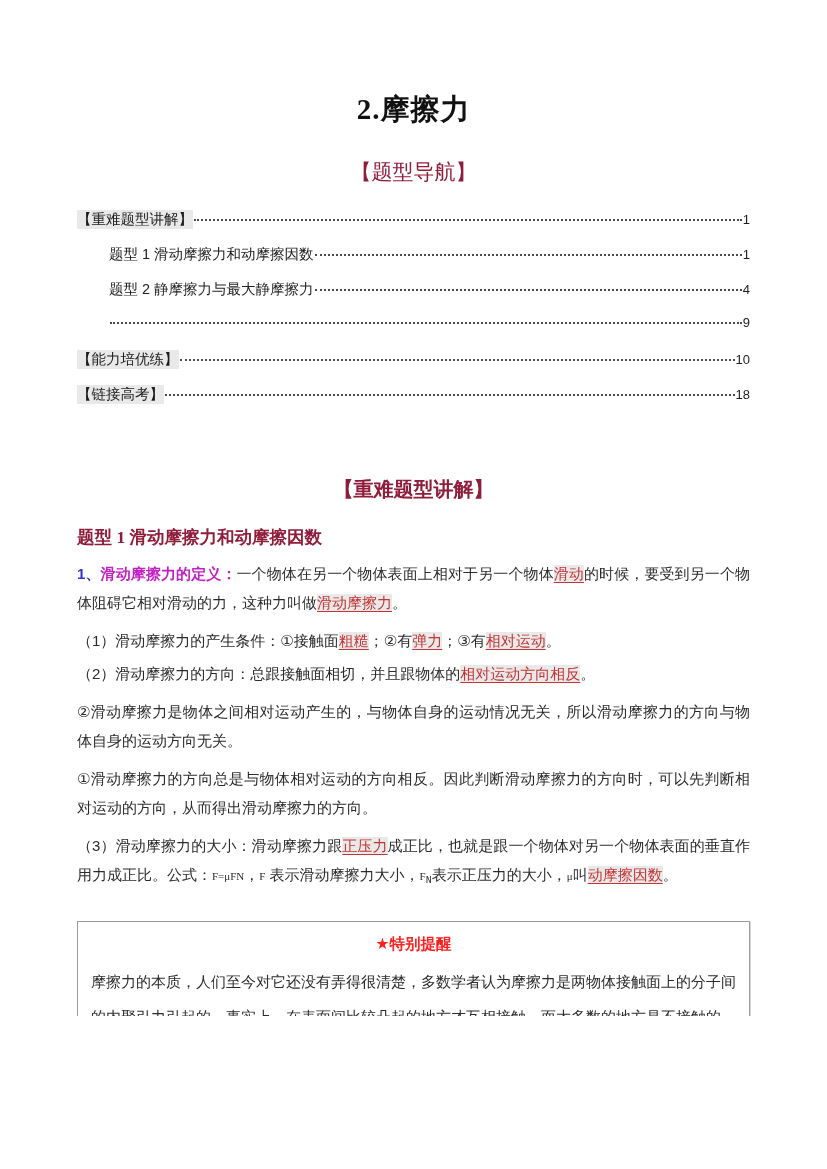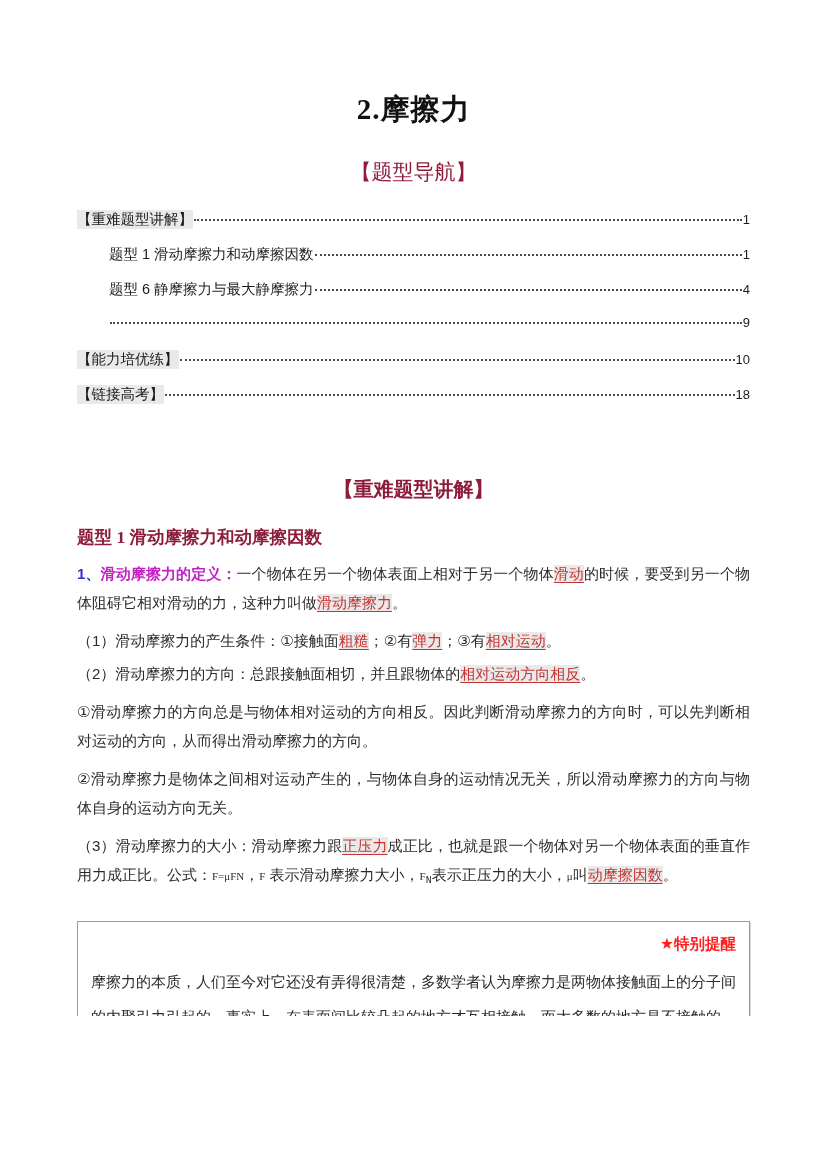--- a/index.html
+++ b/index.html
@@ -105,21 +105,21 @@
     vertical-align: -3px;
   }
   
   .alert-box {
     margin-top: 26px;
     border: 1px solid #9b9b9b;
     box-shadow: 1px 1px 0 #d8d8d8;
     padding: 8px 13px 14px 13px;
   }
   .alert-title {
-    text-align: right;
+    text-align: center;
     color: var(--alert-red);
     font-weight: 700;
     font-size: 15.5px;
     line-height: 28px;
   }
   .alert-body {
     margin-top: 6px;
     font-size: 15px;
     line-height: 35px;
     text-align: justify;
@@ -141,21 +141,21 @@
           <span class="toc-label hl">【重难题型讲解】</span>
           <span class="toc-leader"></span>
           <span class="toc-page">1</span>
         </div>
         <div class="toc-row lvl1">
           <span class="toc-label">题型 1 滑动摩擦力和动摩擦因数</span>
           <span class="toc-leader"></span>
           <span class="toc-page">1</span>
         </div>
         <div class="toc-row lvl1">
-          <span class="toc-label">题型 6 静摩擦力与最大静摩擦力</span>
+          <span class="toc-label">题型 2 静摩擦力与最大静摩擦力</span>
           <span class="toc-leader"></span>
           <span class="toc-page">4</span>
         </div>
         <div class="toc-row lvl1">
           <span class="toc-leader"></span>
           <span class="toc-page">9</span>
         </div>
         <div class="toc-row">
           <span class="toc-label hl">【能力培优练】</span>
           <span class="toc-leader"></span>
@@ -169,22 +169,22 @@
       </nav>
 
     <h2 class="section-heading">【重难题型讲解】</h2>
 
     <h3 class="topic-heading">题型 1 滑动摩擦力和动摩擦因数</h3>
 
     <div class="content">
         <div class="para"><span class="seg-num">1、</span><span class="seg-kw">滑动摩擦力的定义：</span><span class="seg-plain">一个物体在另一个物体表面上相对于另一个物体</span><span class="seg-term">滑动</span><span class="seg-plain">的时候，要受到另一个物体阻碍它相对滑动的力，这种力叫做</span><span class="seg-term">滑动摩擦力</span><span class="seg-plain">。</span></div>
         <div class="para gap"><span class="seg-plain">（1）滑动摩擦力的产生条件：①接触面</span><span class="seg-term">粗糙</span><span class="seg-plain">；②有</span><span class="seg-term">弹力</span><span class="seg-plain">；③有</span><span class="seg-term">相对运动</span><span class="seg-plain">。</span></div>
         <div class="para"><span class="seg-plain">（2）滑动摩擦力的方向：总跟接触面相切，并且跟物体的</span><span class="seg-term">相对运动方向相反</span><span class="seg-plain">。</span></div>
+        <div class="para gap"><span class="seg-plain">②滑动摩擦力是物体之间相对运动产生的，与物体自身的运动情况无关，所以滑动摩擦力的方向与物体自身的运动方向无关。</span></div>
         <div class="para gap"><span class="seg-plain">①滑动摩擦力的方向总是与物体相对运动的方向相反。因此判断滑动摩擦力的方向时，可以先判断相对运动的方向，从而得出滑动摩擦力的方向。</span></div>
-        <div class="para gap"><span class="seg-plain">②滑动摩擦力是物体之间相对运动产生的，与物体自身的运动情况无关，所以滑动摩擦力的方向与物体自身的运动方向无关。</span></div>
         <div class="para gap"><span class="seg-plain">（3）滑动摩擦力的大小：滑动摩擦力跟</span><span class="seg-term">正压力</span><span class="seg-plain">成正比，也就是跟一个物体对另一个物体表面的垂直作用力成正比。公式：</span><span class="seg-code">F=μFN</span><span class="seg-plain">，</span><span class="seg-code">F</span><span class="seg-plain"> 表示滑动摩擦力大小，</span><span class="seg-code">F</span><span class="seg-codesub">N</span><span class="seg-plain">表示正压力的大小，</span><span class="seg-code">μ</span><span class="seg-plain">叫</span><span class="seg-term">动摩擦因数</span><span class="seg-plain">。</span></div>
       </div>
 
     <div class="alert-box">
       <div class="alert-title">★特别提醒</div>
       <div class="alert-body"><span class="seg-plain">摩擦力的本质，人们至今对它还没有弄得很清楚，多数学者认为摩擦力是两物体接触面上的分子间的内聚引力引起的。事实上，在表面间比较凸起的地方才互相接触，而大多数的地方是不接触的，实际接触的微观面积远小于视宏观面积。摩擦阻力与实际接触面积成正比（不是与视宏观面积成正比）。在一般情况下，实际接触面积又与表面上的正压力成正比，所以，摩擦力与正压力成正比，这正是中学物理课本中的摩擦力公式 </span><span class="seg-code">f=μN</span><span class="seg-plain">，物理学中把比例因子 </span><span class="seg-code">μ</span><span class="seg-plain"> 定义为两种材料间的动摩擦因数的缘故。在一定速度</span></div>
     </div>
 
   </div>
 </div>

